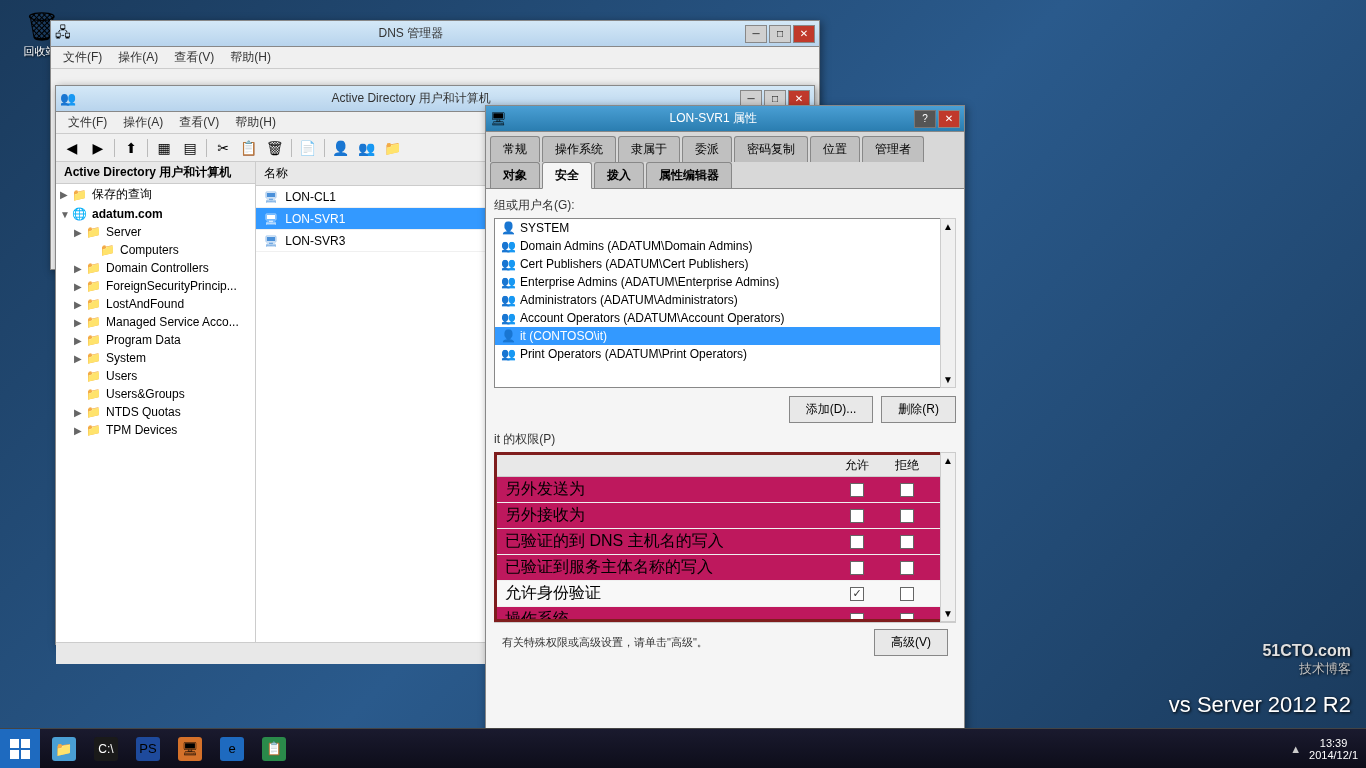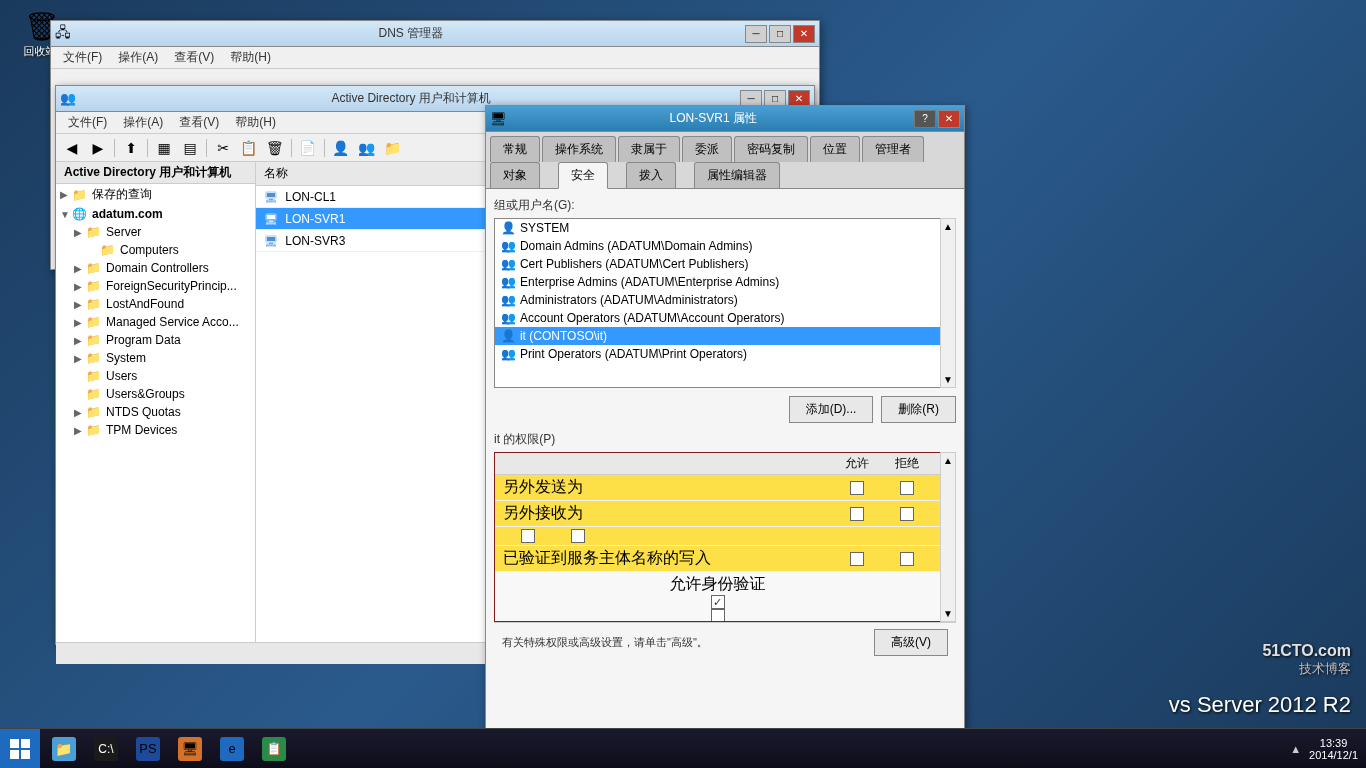--- a/index.html
+++ b/index.html
@@ -359,22 +359,22 @@
       padding: 4px 16px;
       background: #e8e8e8;
       border: 1px solid #888;
       cursor: pointer;
       font-size: 12px;
       min-width: 70px;
     }
 
     
     .perm-section {
-      border: 1px solid #7f1d1d;
-      background: #fde047;
+      border: 3px solid #7f1d1d;
+      background: #be185d;
       overflow-y: auto;
       position: relative;
     }
 
     .perm-header {
       display: flex;
       background: #e8e8e8;
       border-bottom: 1px solid #ccc;
       padding: 2px 8px;
       font-size: 12px;
@@ -432,24 +432,25 @@
 
     .props-tab-row1 {
       display: flex;
       gap: 2px;
       padding: 4px 4px 0;
       background: #d8d8d8;
     }
 
     .props-tab-row2 {
       display: flex;
-      gap: 18px;
+      gap: 2px;
       padding: 0 4px;
       background: #d8d8d8;
       border-bottom: 1px solid #888;
+      font-weight: bold;
     }
 
     .props-tabs-container {
       background: #d8d8d8;
     }
 
     .section-label {
       font-size: 12px;
       margin-bottom: 4px;
       color: #333;
@@ -752,37 +753,38 @@
           <div class="perm-row">
             <div class="perm-row-label">另外接收为</div>
             <div class="perm-check-col">
                 <div class="checkbox"></div>
               </div>
             <div class="perm-check-col">
                 <div class="checkbox"></div>
               </div>
           </div>
           <div class="perm-row">
+            <div class="perm-row-label">已验证的到 DNS 主机名的写入</div>
             <div class="perm-check-col">
                 <div class="checkbox"></div>
               </div>
             <div class="perm-check-col">
                 <div class="checkbox"></div>
               </div>
           </div>
           <div class="perm-row">
             <div class="perm-row-label">已验证到服务主体名称的写入</div>
             <div class="perm-check-col">
                 <div class="checkbox"></div>
               </div>
             <div class="perm-check-col">
                 <div class="checkbox"></div>
               </div>
           </div>
-          <div class="perm-row" style="background:#f8f8f8;flex-direction:column;">
+          <div class="perm-row" style="background:#f8f8f8;">
             <div class="perm-row-label">允许身份验证</div>
             <div class="perm-check-col">
                 <div class="checkbox checked"></div>
               </div>
             <div class="perm-check-col">
                 <div class="checkbox"></div>
               </div>
           </div>
           <div class="perm-row">
             <div class="perm-row-label">操作系统</div>

